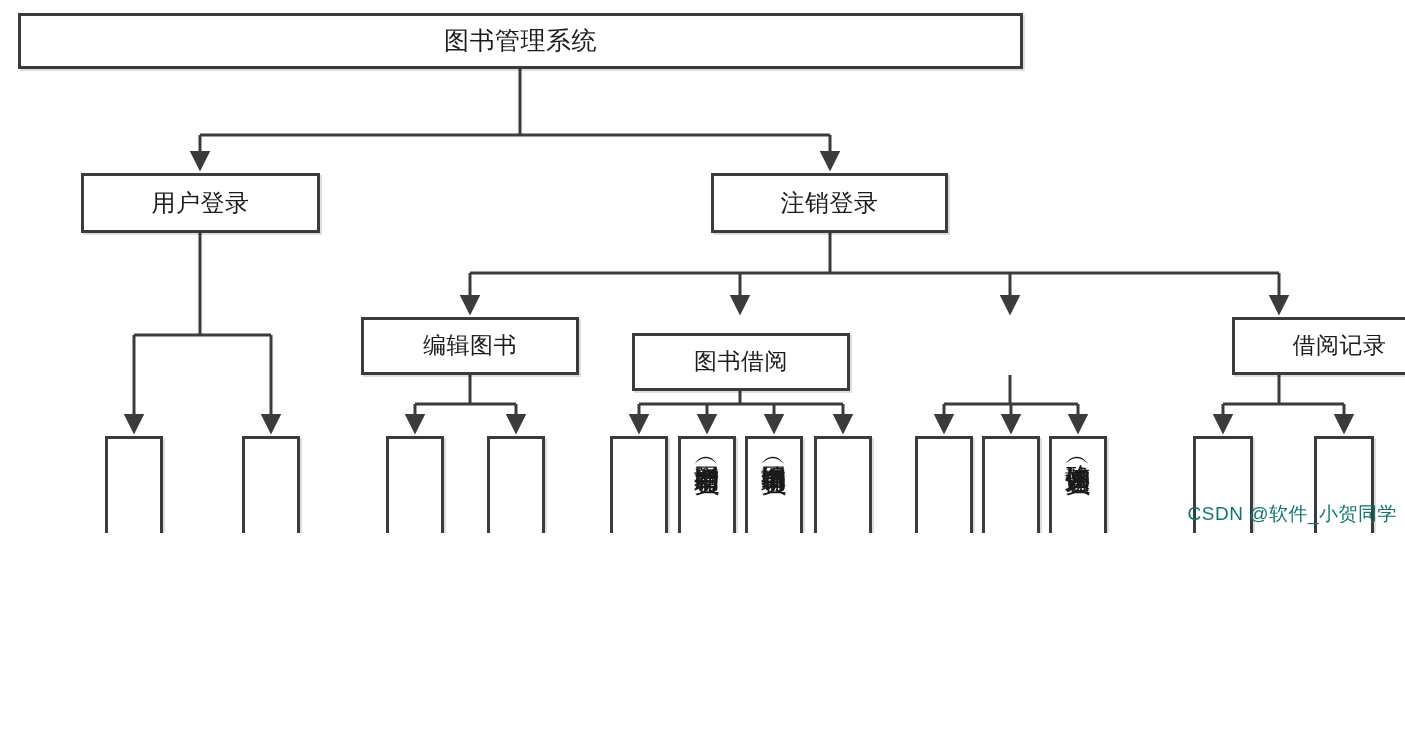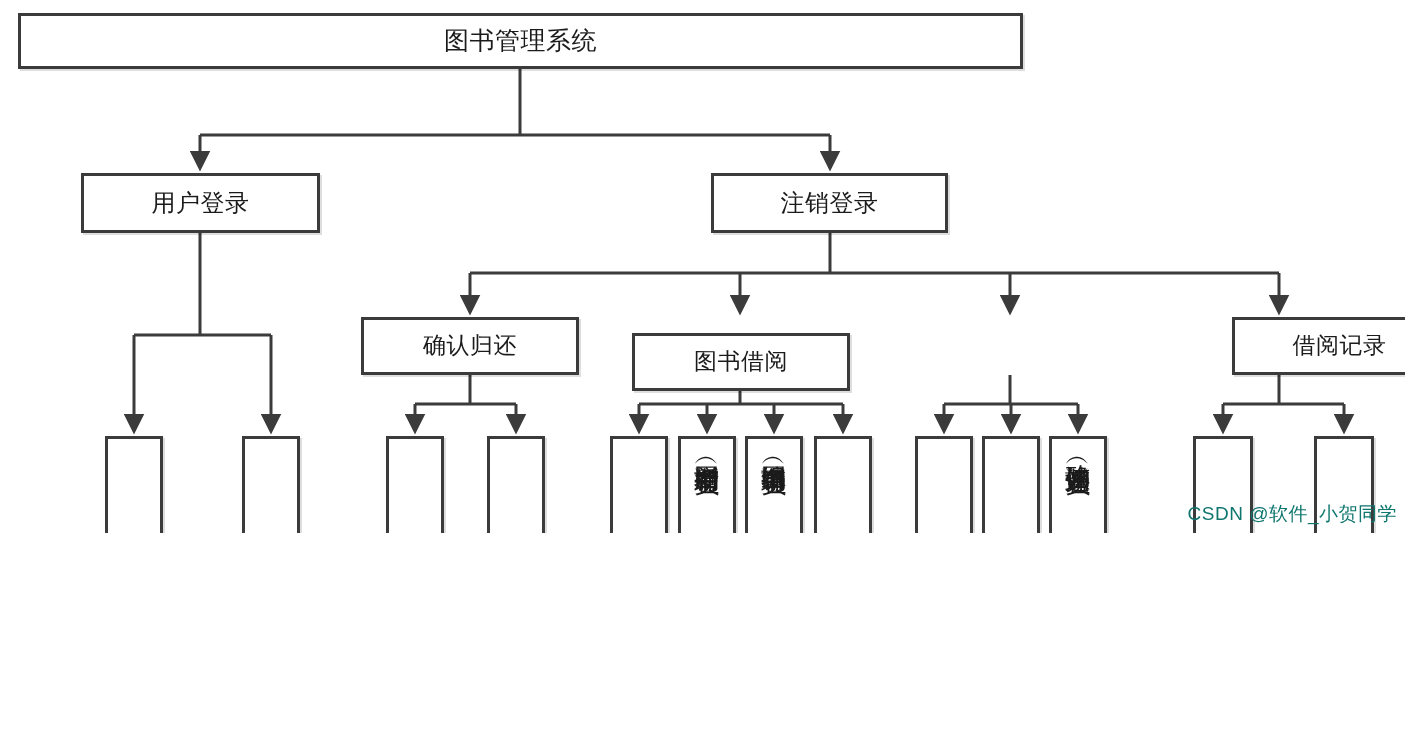--- a/index.html
+++ b/index.html
@@ -130,21 +130,21 @@
   </div>
 
   <div class="node lvl1" style="left:81px; top:173px; width:239px; height:60px;">
     <span class="label">用户登录</span>
   </div>
   <div class="node lvl1" style="left:711px; top:173px; width:237px; height:60px;">
     <span class="label">注销登录</span>
   </div>
 
   <div class="node lvl2" style="left:361px; top:317px; width:218px; height:58px;">
-    <span class="label">确认归还</span>
+    <span class="label">编辑图书</span>
   </div>
   <div class="node lvl2" style="left:632px; top:317px; width:218px; height:58px;margin-top:16px;">
     <span class="label">图书借阅</span>
   </div>
   <div class="node lvl2" style="left:1232px; top:317px; width:215px; height:58px;">
     <span class="label">借阅记录</span>
   </div>
 
   <div class="node leaf mid" style="left:105px; top:436px; width:58px; height:297px;">
     <span class="label">用户登录</span>

